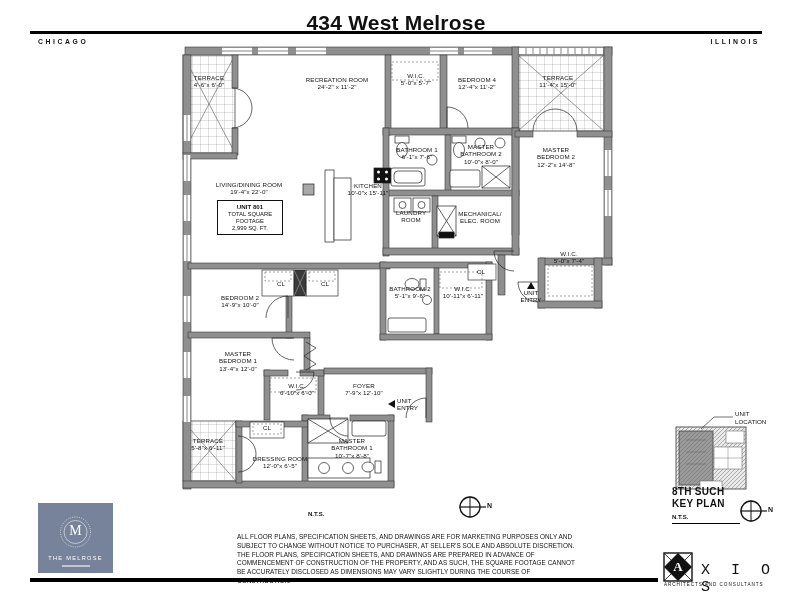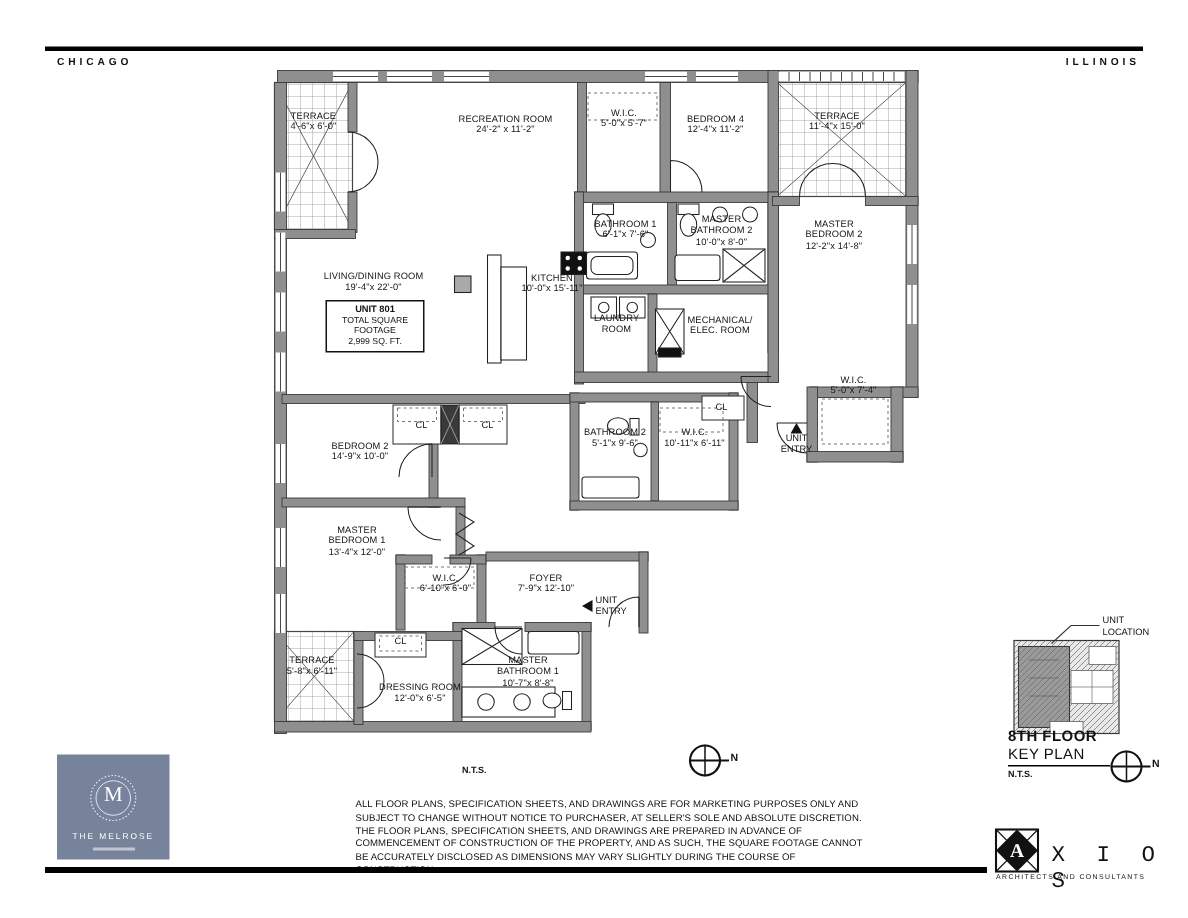--- a/index.html
+++ b/index.html
@@ -27,37 +27,38 @@
   .entry-r{left:531px;top:282px;display:flex;flex-direction:column;align-items:center;transform:translateX(-50%);
            font-size:6.2px;line-height:1.2;text-align:center;}
   .entry-b{left:388px;top:397px;display:flex;align-items:center;gap:2px;font-size:6.2px;line-height:1.2;}
   .ptitle{left:308px;top:495px;min-width:150px;border-bottom:2px solid #000;padding-bottom:1px;
           font-size:10.8px;font-weight:bold;letter-spacing:.2px;}
   .nts{font-size:6px;font-weight:bold;}
   .nlabel{font-size:7px;font-weight:bold;}
   .disc{left:237px;top:533px;width:341px;font-size:6.4px;line-height:1.38;letter-spacing:.05px;color:#101010;}
   .kp-loc{left:735px;top:410px;font-size:6.2px;line-height:1.25;white-space:normal;max-width:36px;}
   .kp-t1{left:672px;top:486px;font-size:10px;font-weight:bold;letter-spacing:.3px;}
-  .kp-t2{left:672px;top:498px;width:68px;font-size:10px;font-weight:normal;letter-spacing:.3px;border-bottom:1.6px solid #000;padding-bottom:1px;}
+  .kp-t2{left:672px;top:498px;width:68px;font-size:10px;font-weight:bold;letter-spacing:.3px;border-bottom:1.6px solid #000;padding-bottom:14px;}
   .kp-nts{left:672px;top:514px;}
   .melrose{left:38px;top:503px;width:75px;height:70px;display:flex;flex-direction:column;align-items:center;}
   .mel-mono{position:absolute;left:0;right:0;top:21px;text-align:center;color:#fff;
             font-family:"Liberation Serif",serif;font-size:14px;line-height:1;}
   .mel-name{position:absolute;left:0;right:0;top:52px;text-align:center;color:#fff;font-size:5.6px;letter-spacing:1.3px;}
   .mel-bar{position:absolute;left:50%;top:62px;width:28px;height:1.5px;background:rgba(255,255,255,.55);transform:translateX(-50%);}
   .axios-a{left:663px;top:552px;width:30px;height:30px;display:flex;align-items:center;justify-content:center;
            color:#fff;font-family:"Liberation Serif",serif;font-weight:bold;font-size:13px;}
   .axios-x{left:701px;top:562px;font-family:Liberation Mono, monospace;font-size:15px;letter-spacing:6px;color:#111;}
   .axios-tag{left:664px;top:582px;font-size:4.6px;letter-spacing:.95px;color:#111;}
 </style>
 </head>
 <body>
 
 <div class="page">
 
+  <div class="abs title">434 West Melrose</div>
   <div class="abs rule" style="left:30px;top:31px;width:732px;"></div>
   <div class="abs city" style="left:38px;top:38px;">CHICAGO</div>
   <div class="abs city" style="right:32px;top:38px;">ILLINOIS</div>
 
   <svg class="abs layer" width="792" height="612" viewBox="0 0 792 612">
     <defs>
       <pattern id="tgrid" width="8" height="8" patternUnits="userSpaceOnUse">
         <path d="M8 0H0V8" fill="none" stroke="#8a8a8a" stroke-width="0.5"></path>
       </pattern>
       <pattern id="kh" width="4" height="4" patternUnits="userSpaceOnUse">
@@ -360,21 +361,21 @@
   <div class="abs entry-b">
     <span class="tri-left"></span>
     <span class="w30" style="text-align:left">UNIT ENTRY</span>
   </div>
 
   <div class="abs nts" style="left:308px;top:511px">N.T.S.</div>
   <div class="abs nlabel" style="left:487px;top:502px">N</div>
   <div class="abs disc">ALL FLOOR PLANS, SPECIFICATION SHEETS, AND DRAWINGS ARE FOR MARKETING PURPOSES ONLY AND SUBJECT TO CHANGE WITHOUT NOTICE TO PURCHASER, AT SELLER'S SOLE AND ABSOLUTE DISCRETION.  THE FLOOR PLANS, SPECIFICATION SHEETS, AND DRAWINGS ARE PREPARED IN ADVANCE OF COMMENCEMENT OF CONSTRUCTION OF THE PROPERTY, AND AS SUCH, THE SQUARE FOOTAGE CANNOT BE ACCURATELY DISCLOSED AS DIMENSIONS MAY VARY SLIGHTLY DURING THE COURSE OF CONSTRUCTION.</div>
 
   <div class="abs kp-loc">UNIT LOCATION</div>
-  <div class="abs kp-t1">8TH FLOOR</div>
+  <div class="abs kp-t1">8TH SUCH</div>
   <div class="abs kp-t2">KEY PLAN</div>
   <div class="abs nts kp-nts">N.T.S.</div>
   <div class="abs nlabel" style="left:768px;top:506px">N</div>
 
   <div class="abs melrose" style="background:#76839b">
     <svg class="abs" width="75" height="70" style="left:0;top:0">
       <circle cx="37.5" cy="29" r="15" fill="none" stroke="rgba(255,255,255,.85)" stroke-width="0.8" stroke-dasharray="1,1.3"></circle>
       <circle cx="37.5" cy="29" r="11.5" fill="none" stroke="rgba(255,255,255,.9)" stroke-width="0.6"></circle>
     </svg>
     <div class="mel-mono">M</div>

